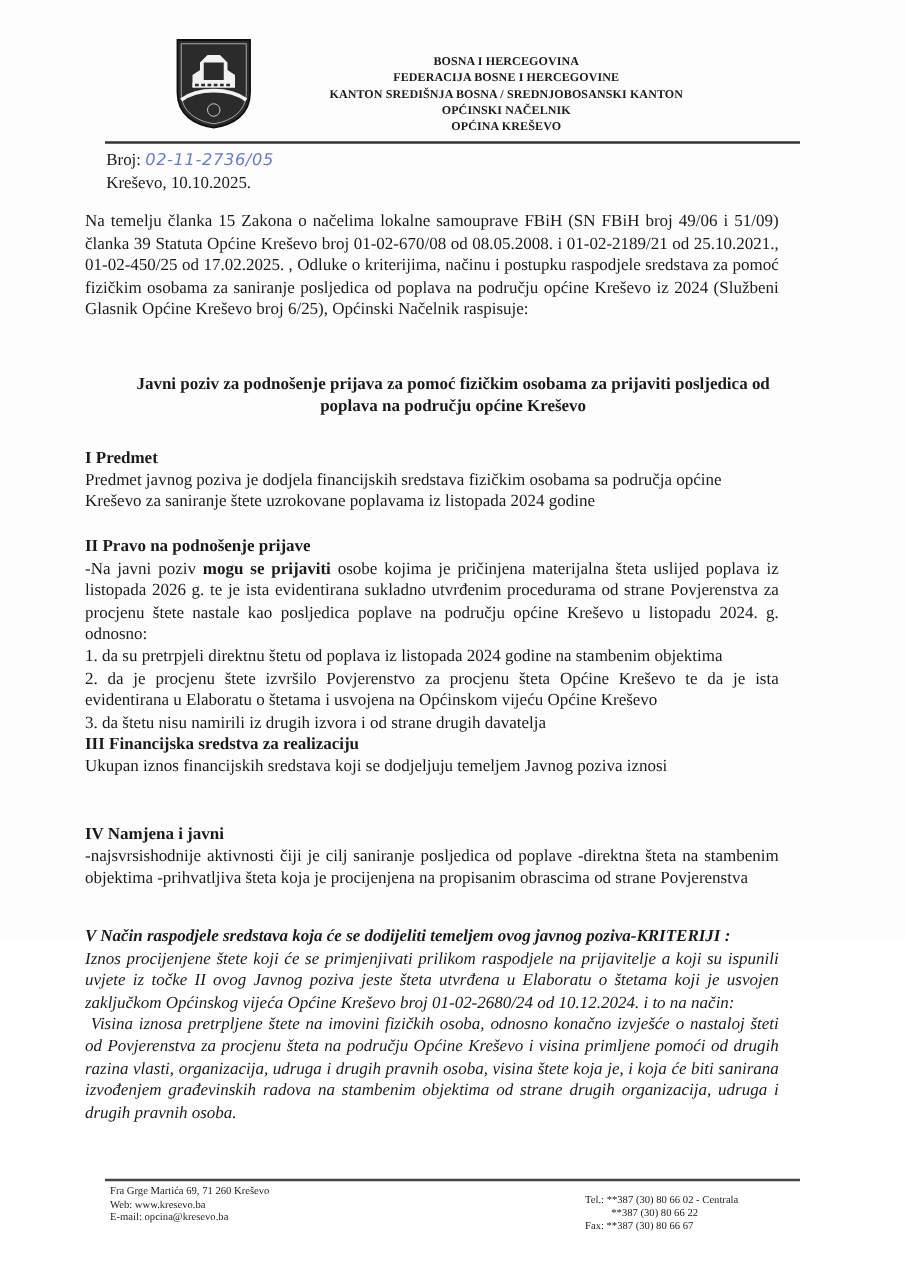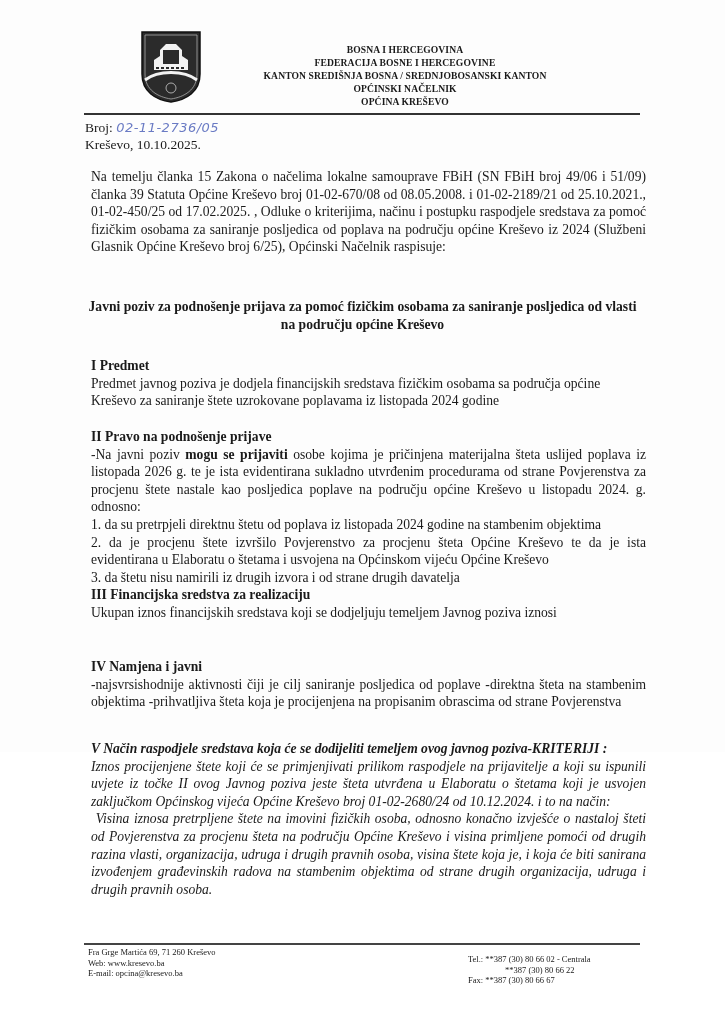--- a/index.html
+++ b/index.html
@@ -12,32 +12,32 @@
   .header-text { position: absolute; left: 200px; top: 43px; width: 410px; text-align: center;
                  font-weight: bold; font-size: 9.6px; line-height: 13px; letter-spacing: 0.1px; }
   .header-rule { position: absolute; left: 84px; top: 113px; width: 556px; height: 0;
                  border-top: 2.5px solid #333; }
 
   
   .ref { position: absolute; left: 85px; top: 119px; font-size: 13.5px; line-height: 17px; }
   .ref .hand { font-family: "DejaVu Sans", sans-serif; color: #6a7bc4; font-size: 13px; letter-spacing: 0.5px; font-style: italic; }
 
   
-  .body { position: absolute; left: 91px; width: 555px; font-size: 13.6px; line-height: 17.6px; }
+  .body { position: absolute; left: 68px; width: 555px; font-size: 13.6px; line-height: 17.6px; }
   .just { text-align: justify; text-align-last: left; }
   .title-main { position: absolute; left: 85px; top: 298px; width: 555px; text-align: center;
                 font-weight: bold; font-size: 13.6px; line-height: 17.6px; }
   .h { font-weight: bold; }
   p { margin: 0; }
 
   
   .footer-rule { position: absolute; left: 84px; top: 943px; width: 556px; height: 0; border-top: 2px solid #444; }
   .footer-left { position: absolute; left: 88px; top: 947px; font-size: 8.5px; line-height: 10.5px; }
   .footer-right { position: absolute; left: 468px; top: 954px; font-size: 8.5px; line-height: 10.5px; }
-  .footer-right .l2 { padding-left: 21px; text-align: center; }
+  .footer-right .l2 { padding-left: 21px; }
 </style>
 </head>
 <body>
 
 <div class="page">
 
   <svg class="logo" viewBox="0 0 62 74">
     <path d="M2 2 H60 V44 C60 62 46 70 31 72 C16 70 2 62 2 44 Z" fill="#2b2b2b" stroke="#111" stroke-width="1.5"></path>
     <path d="M5 5 H57 V44 C57 60 44 67 31 69 C18 67 5 60 5 44 Z" fill="none" stroke="#aaa" stroke-width="0.8"></path>
     <path d="M14 40 V30 L20 26 V20 L26 14 H36 L42 20 V26 L48 30 V40 Z" fill="#f2f2f2"></path>
@@ -67,21 +67,21 @@
   <div class="ref">
     <div>
       <span>Broj:</span>
       <span class="hand">02-11-2736/05</span>
     </div>
     <div>Kreševo, 10.10.2025.</div>
   </div>
 
   <p class="body just" style="top:168px;">Na temelju članka 15 Zakona o načelima lokalne samouprave FBiH (SN FBiH broj 49/06 i 51/09) članka 39 Statuta Općine Kreševo broj 01-02-670/08 od 08.05.2008. i 01-02-2189/21 od 25.10.2021., 01-02-450/25 od 17.02.2025. , Odluke o kriterijima, načinu i postupku raspodjele sredstava za pomoć fizičkim osobama za saniranje posljedica od poplava na području općine Kreševo iz 2024 (Službeni Glasnik Općine Kreševo broj 6/25), Općinski Načelnik raspisuje:</p>
 
-  <div class="title-main">Javni poziv za podnošenje prijava za pomoć fizičkim osobama za saniranje posljedica od vlasti na području općine Kreševo</div>
+  <div class="title-main">Javni poziv za podnošenje prijava za pomoć fizičkim osobama za prijaviti posljedica od poplava na području općine Kreševo</div>
 
   <div class="body" style="top:357px;">
     <div class="h">I Predmet</div>
     <p>Predmet javnog poziva je dodjela financijskih sredstava fizičkim osobama sa područja općine Kreševo za saniranje štete uzrokovane poplavama iz listopada 2024 godine</p>
   </div>
 
   <div class="body" style="top:428px;">
     <div class="h">II Pravo na podnošenje prijave</div>
     <p class="just"><span>-Na javni poziv </span><b>mogu se prijaviti</b><span> osobe kojima je pričinjena materijalna šteta uslijed poplava iz listopada 2026 g. te je ista evidentirana sukladno utvrđenim procedurama od strane Povjerenstva za procjenu štete nastale kao posljedica poplave na području općine Kreševo u listopadu 2024. g. odnosno:</span></p>
     <p>1. da su pretrpjeli direktnu štetu od poplava iz listopada 2024 godine na  stambenim objektima</p>

